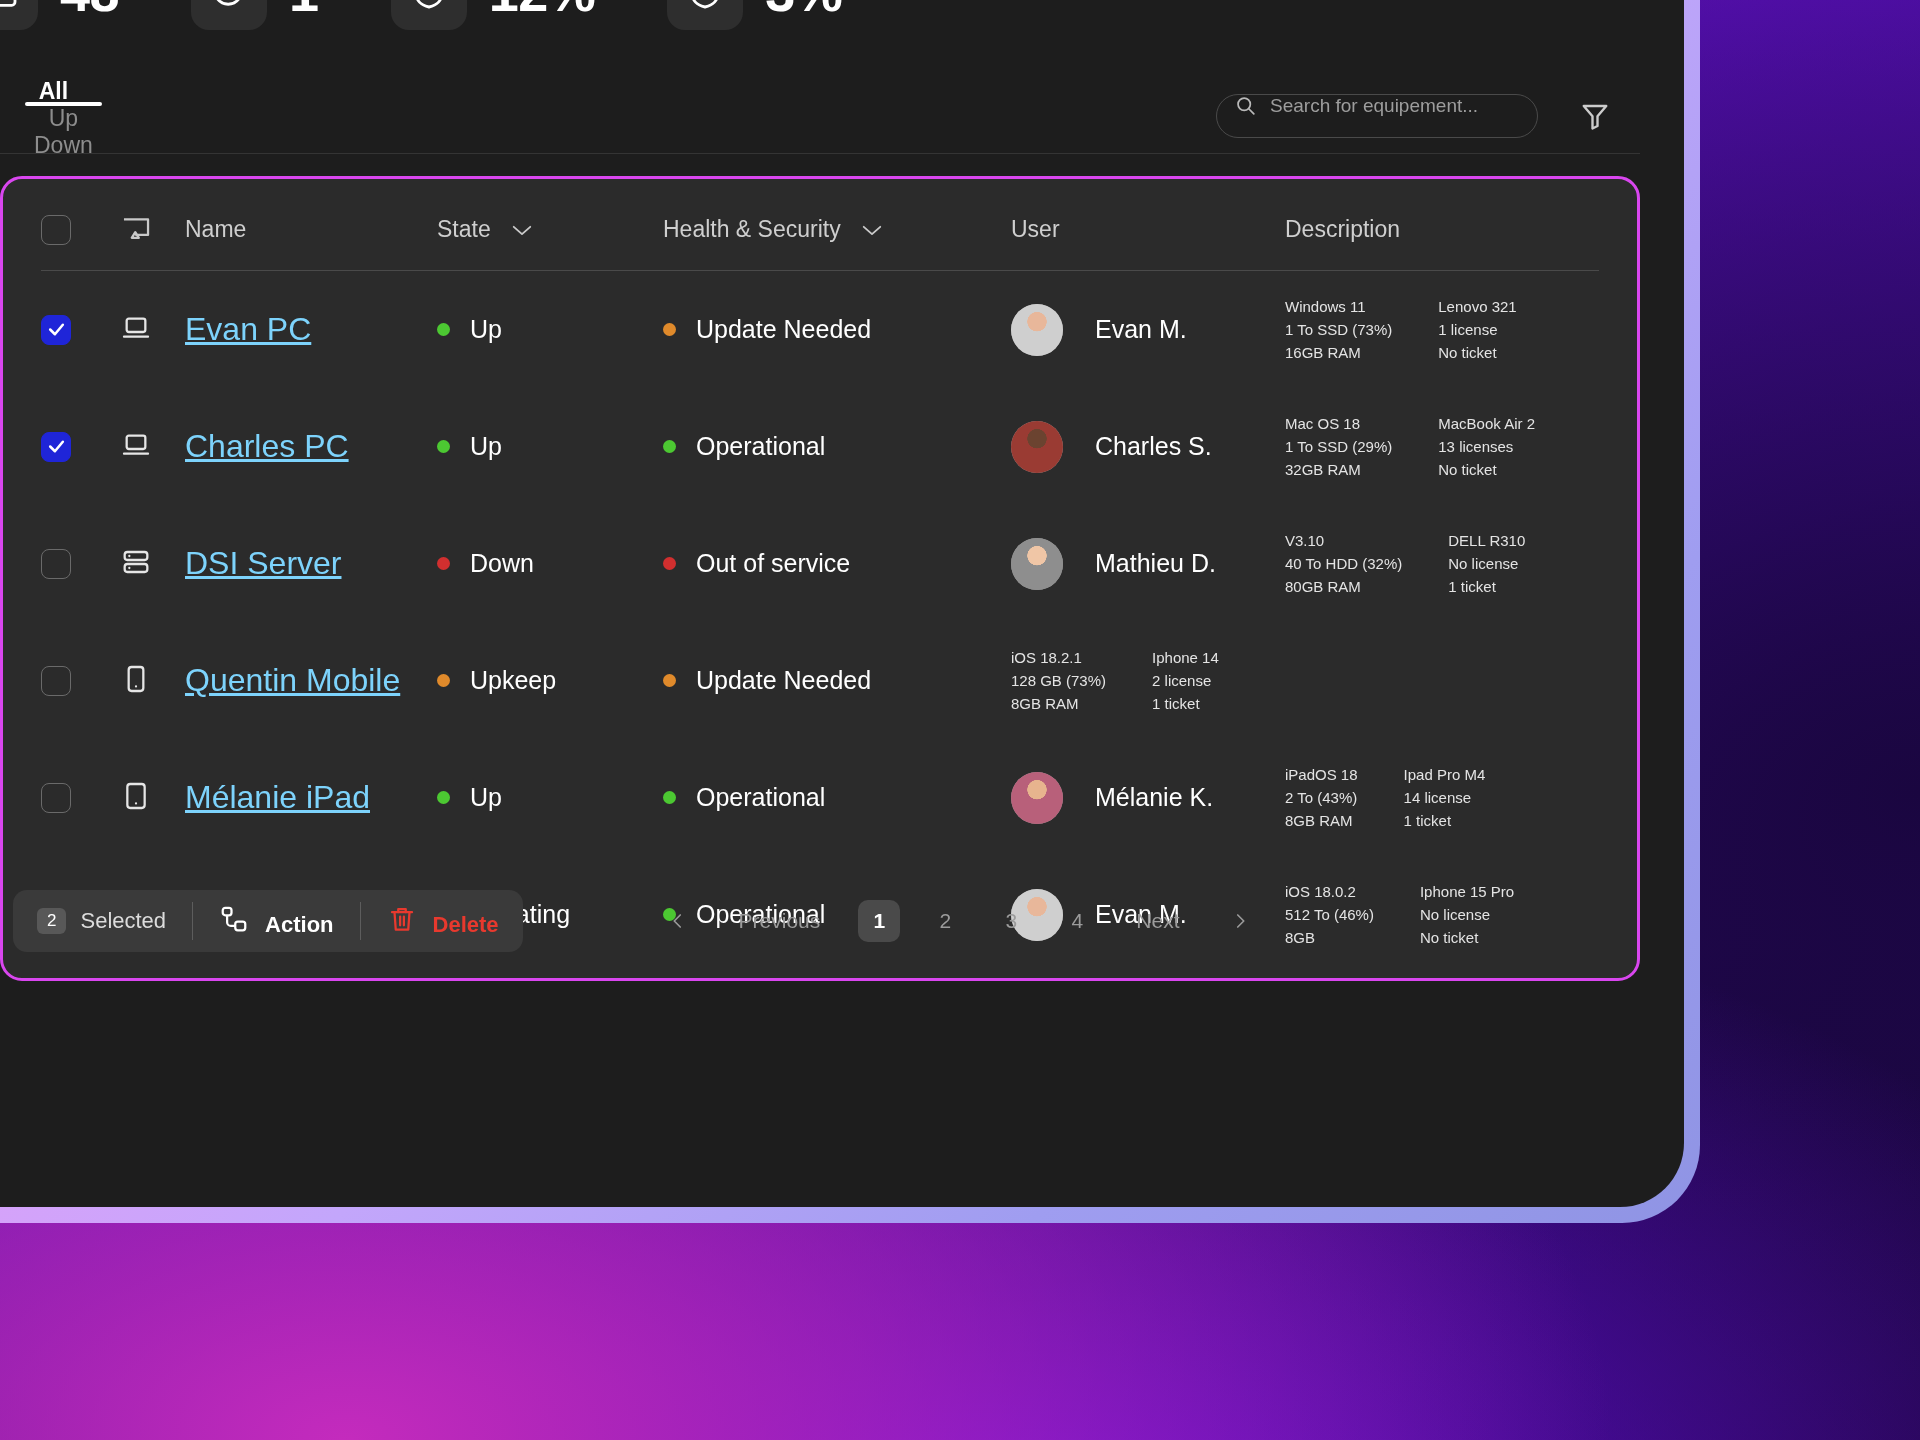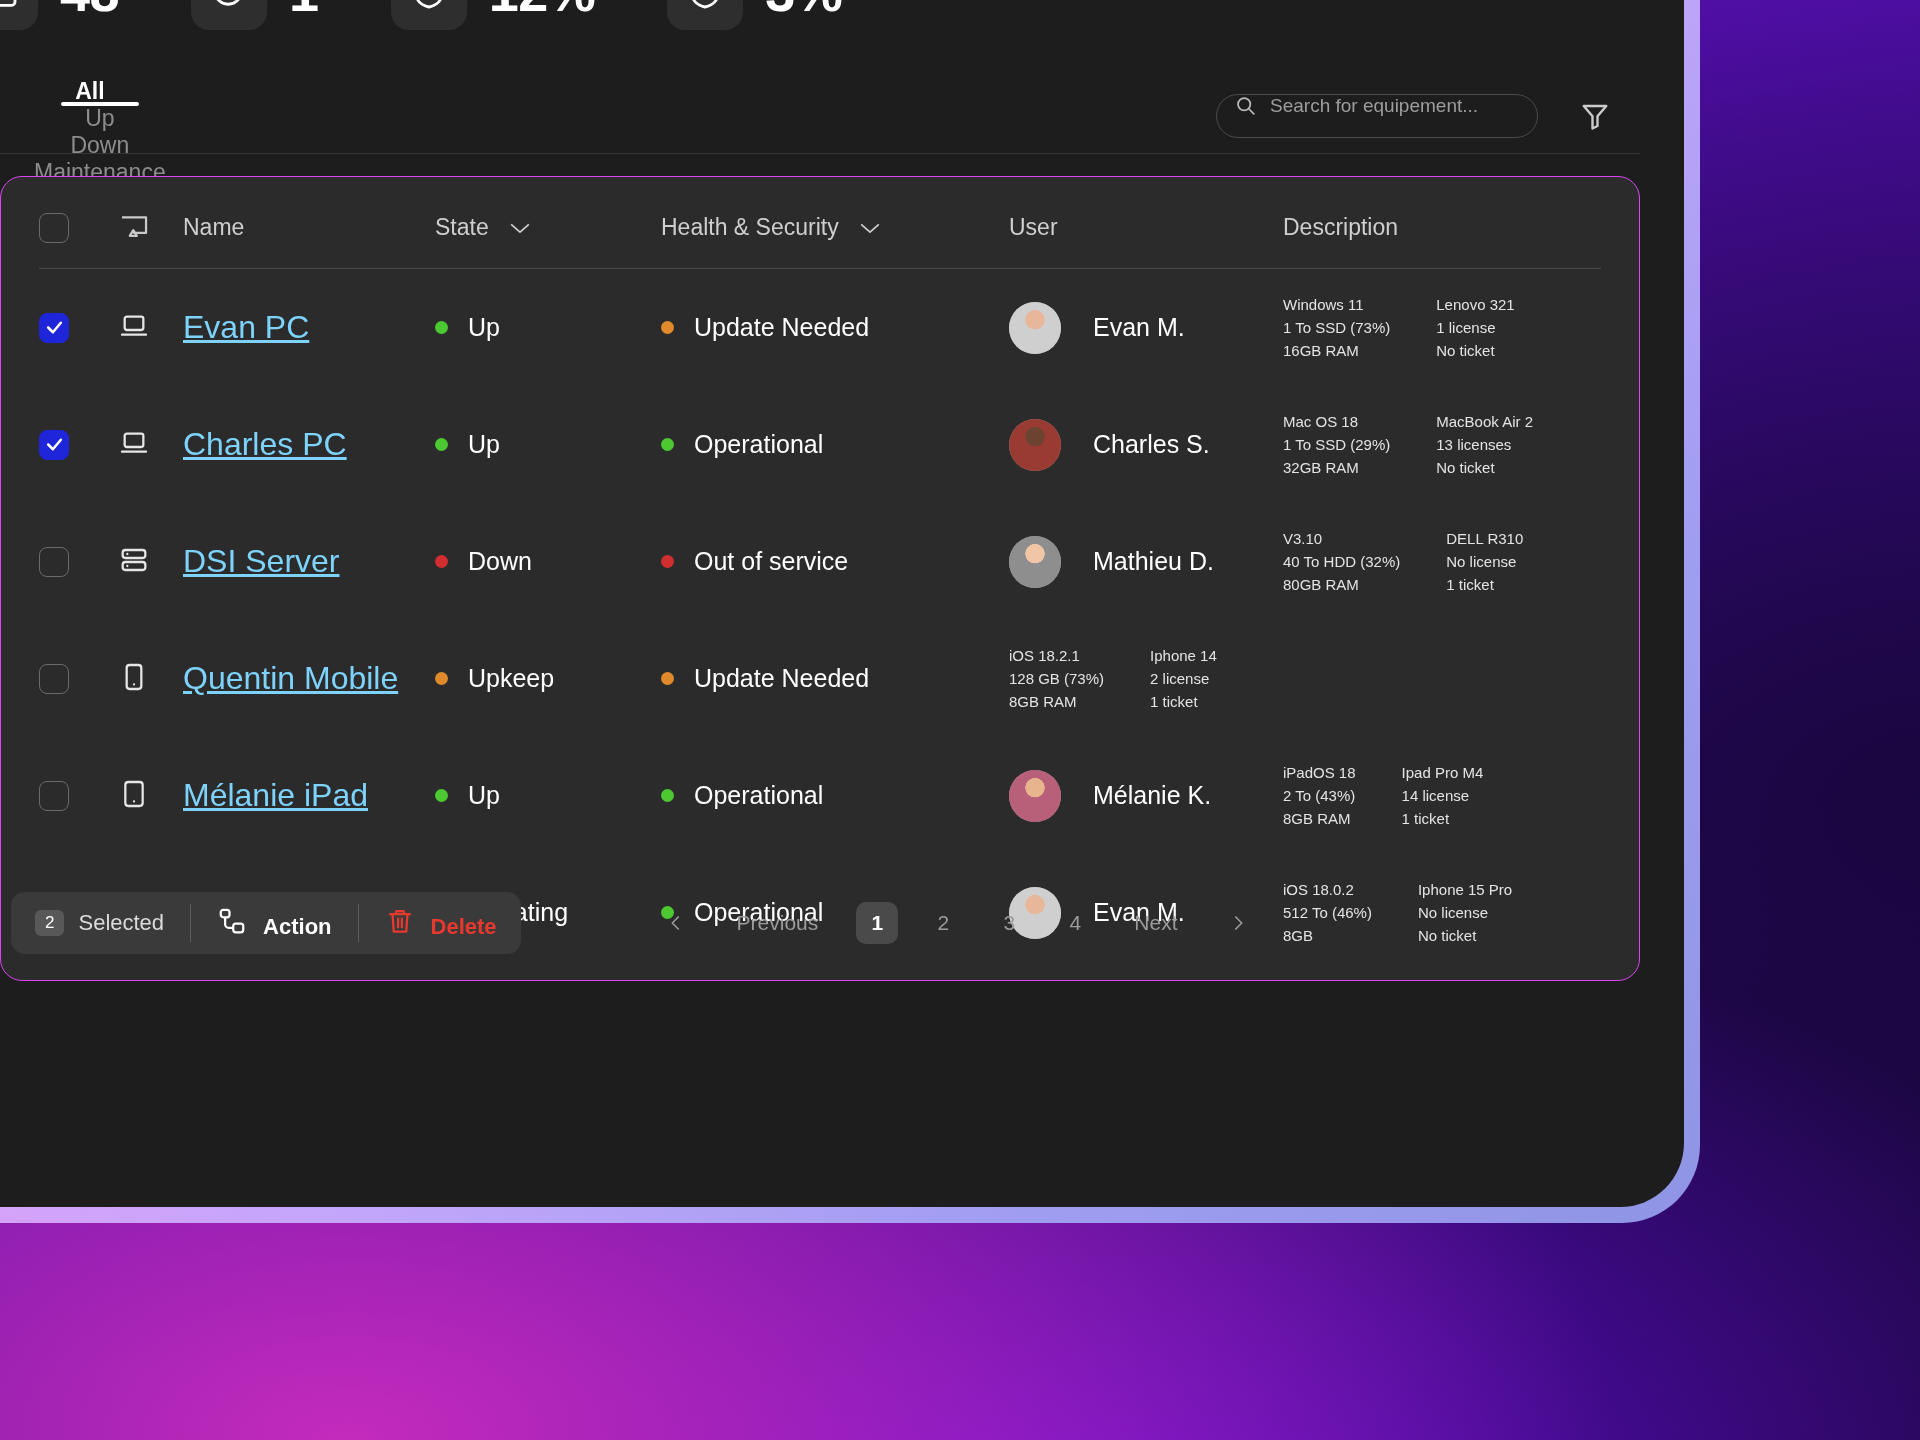--- a/index.html
+++ b/index.html
@@ -87,21 +87,21 @@
   .filter-btn{
     margin-left:40px; margin-right:28px; width:34px; height:34px;
     display:flex; align-items:center; justify-content:center; cursor:pointer;
   }
   .filter-btn svg{ width:30px; height:30px; }
 
   
   .table-card{
     margin-top:22px;
     background:#2b2b2b;
-    border:1px solid #d946ef;
+    border:3px solid #d946ef;
     border-radius:22px;
     height:805px;
     position:relative;
     overflow:hidden;
   }
   .grid{
     display:grid;
     grid-template-columns:78px 66px 252px 226px 348px 274px 1fr;
     align-items:center;
   }
@@ -219,21 +219,20 @@
             </div>
             <div class="stat-value">3%</div>
           </div>
         </div>
 
       <div class="tabs-row">
         <div class="tabs" id="tabs-container">
             <div class="tab active">All</div>
             <div class="tab">Up</div>
             <div class="tab">Down</div>
-            <div class="tab">Maintenance</div>
           </div>
         <div class="tabs-spacer"></div>
         <div class="search-box">
           <span>
             <svg viewBox="0 0 24 24" fill="none" stroke="#b9b9b9" stroke-width="2" stroke-linecap="round">
               <circle cx="10.5" cy="10.5" r="7"></circle>
                 <line x1="16" y1="16" x2="21.5" y2="21.5"></line>
             </svg>
           </span>
           <input type="text" placeholder="Search for equipement..." value="" style="">

